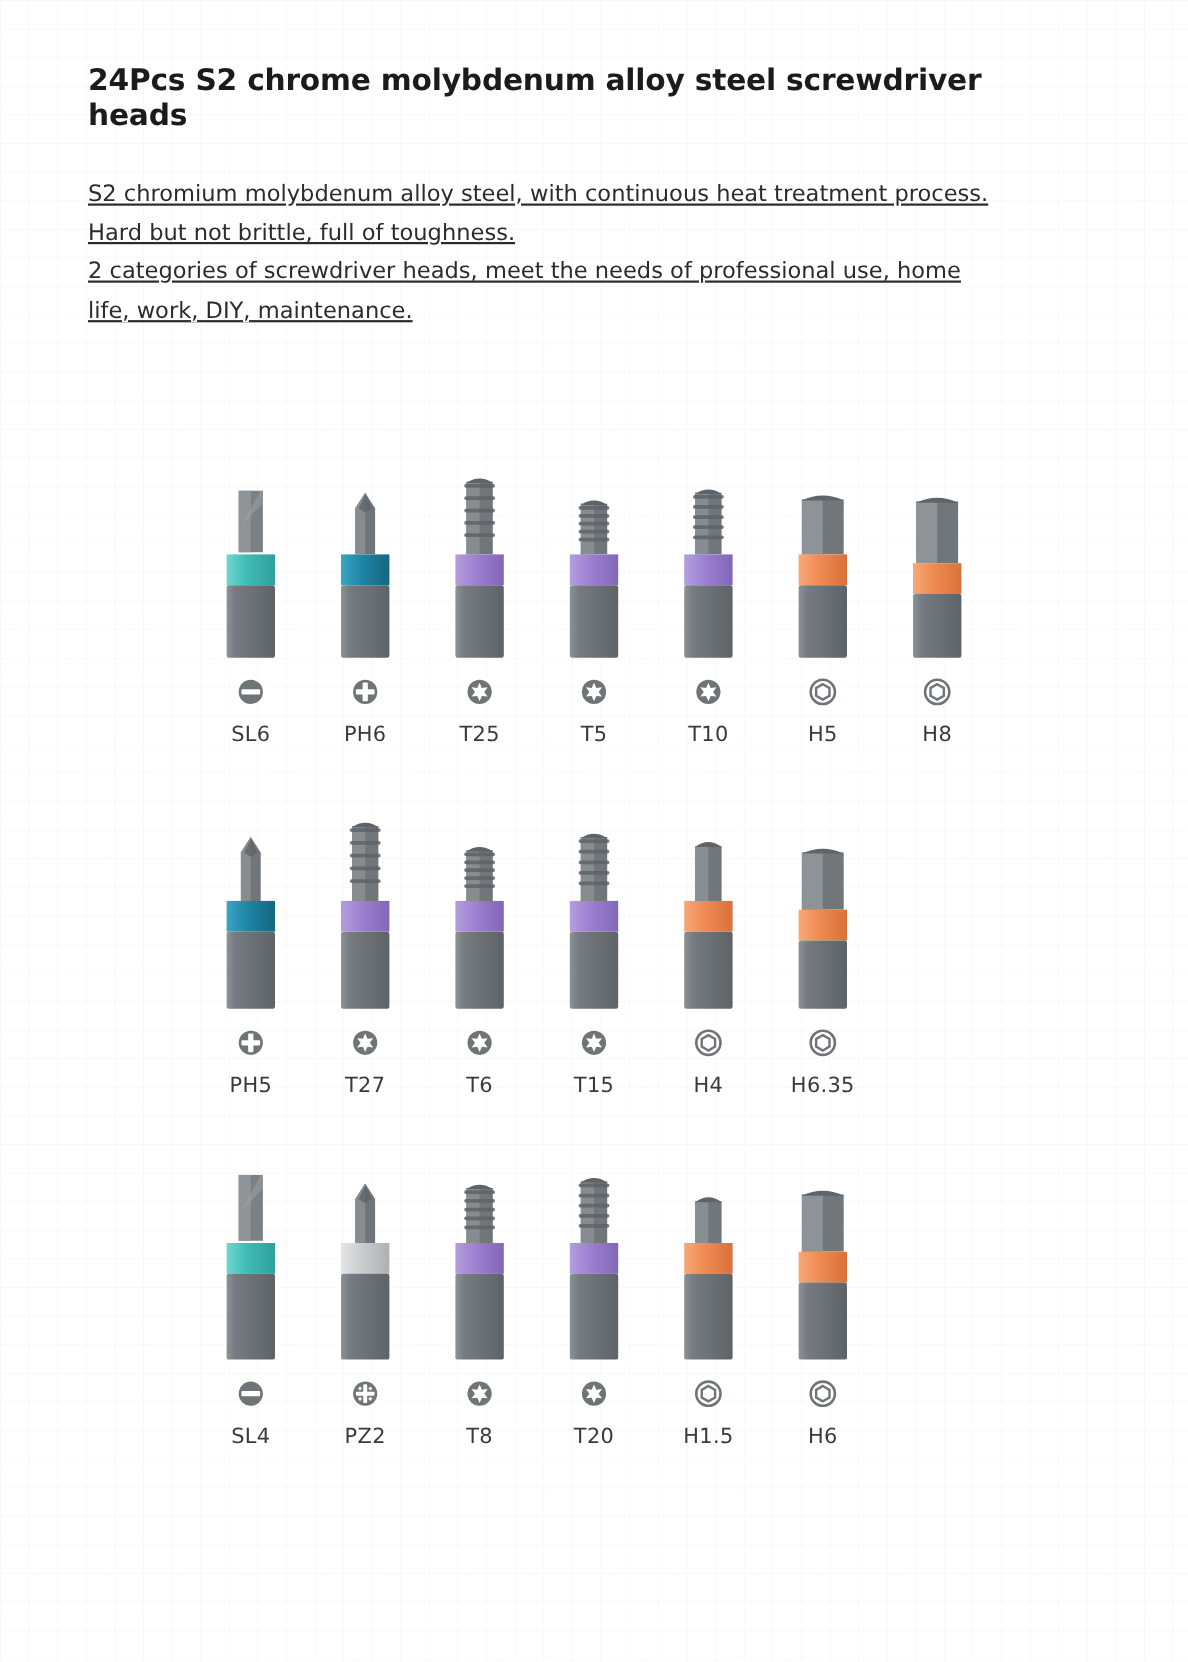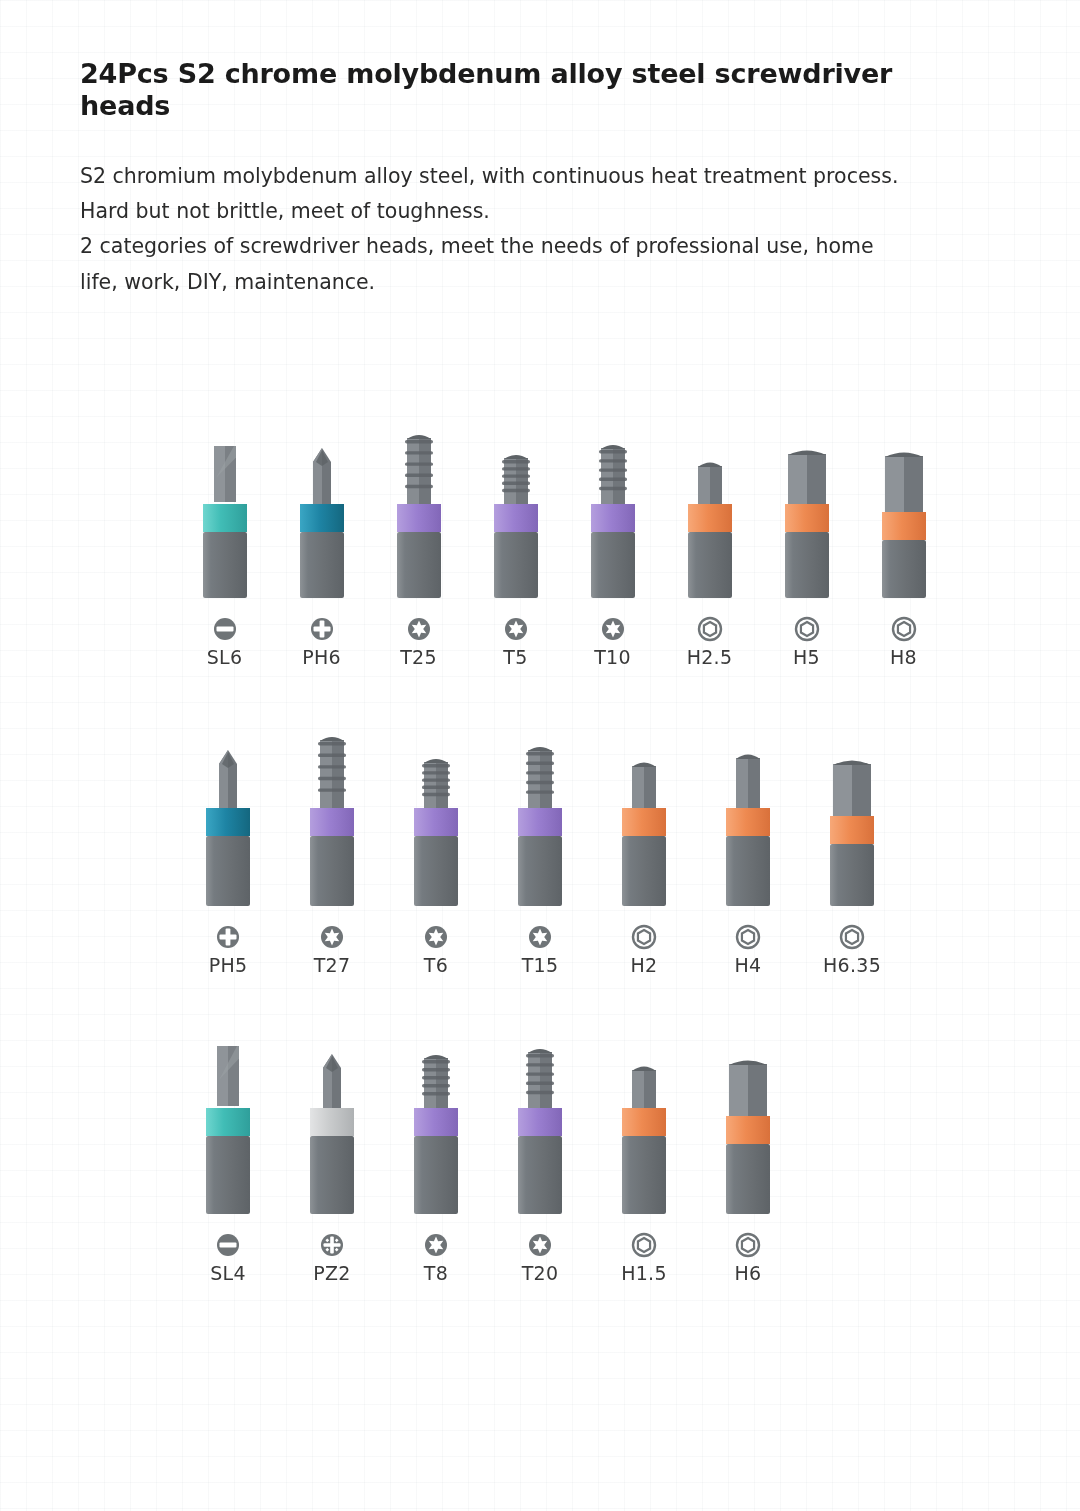--- a/index.html
+++ b/index.html
@@ -39,21 +39,21 @@
     padding-top: 58px;
     line-height: 1.2;
   }
   .desc {
     margin-top: 36px;
     font-size: 20.5px;
     line-height: 1.72;
     color: #2b2b2b;
     max-width: 930px;
   }
-  .desc p { margin: 0; }
+  .desc p { margin: 0; text-decoration: underline; }
 
   .grid {
     margin-top: 118px;
   }
   .row {
     display: flex;
     justify-content: flex-start;
     align-items: flex-end;
     margin-bottom: 58px;
     padding-left: 96px;
@@ -97,21 +97,21 @@
   .band.gray  { background: linear-gradient(to right,#e3e4e5 0%, #c9cbcc 45%, #aeb1b3 100%); }
 
   .tip-wrap {
     width: 44px;
     display: flex;
     justify-content: center;
     position: relative;
   }
 
   .label {
-    margin-top: 2px;
+    margin-top: 13px;
     font-size: 19px;
     color: #3a3a3a;
     text-align: center;
     letter-spacing: 0.3px;
   }
   .sym {
     margin-top: 16px;
     width: 30px;
     height: 30px;
     display: flex;
@@ -124,21 +124,21 @@
 <body>
 
 <div class="paper-bg"></div>
 
 <div class="page">
 
   <div class="title">24Pcs S2 chrome molybdenum alloy steel screwdriver heads</div>
 
   <div class="desc">
     <p>S2 chromium molybdenum alloy steel, with continuous heat treatment process.</p>
-    <p>Hard but not brittle, meet of toughness.</p>
+    <p>Hard but not brittle, full of toughness.</p>
     <p>2 categories of screwdriver heads, meet the needs of professional use, home</p>
     <p>life, work, DIY, maintenance.</p>
   </div>
 
   <div class="grid" id="bit-grid">
       <div class="row">
         <div class="cell">
           <div class="bit-area">
             <div class="bit">
               <div class="tip-wrap">
@@ -261,42 +261,20 @@
               <circle cx="14" cy="14" r="11" fill="#6f7477"></circle>
               <polygon points="14.00,5.60 16.10,10.36 21.27,9.80 18.20,14.00 21.27,18.20 16.10,17.64 14.00,22.40 11.90,17.64 6.73,18.20 9.80,14.00 6.73,9.80 11.90,10.36" fill="#ffffff"></polygon>
             </svg>
           </div>
           <div class="label">T10</div>
         </div>
         <div class="cell">
           <div class="bit-area">
             <div class="bit">
               <div class="tip-wrap">
-                <svg width="44" height="44" viewBox="0 0 44 44">
-                  <path d="M10 6 L34 6 L34 44 L10 44 Z" fill="#71767b"></path>
-                  <path d="M10 6 L22 6 L22 44 L10 44 Z" fill="#898e93"></path>
-                  <path d="M10 7 Q22 -2 34 7 Z" fill="#5f6468"></path>
-                </svg>
-              </div>
-              <div class="band orange"></div>
-              <div class="shank" style="height:66px"></div>
-            </div>
-          </div>
-          <div class="sym">
-            <svg width="28" height="28" viewBox="0 0 28 28">
-              <circle cx="14" cy="14" r="11" fill="none" stroke="#6f7477" stroke-width="2.4"></circle>
-              <polygon points="14.00,7.00 20.06,10.50 20.06,17.50 14.00,21.00 7.94,17.50 7.94,10.50" fill="#ffffff" stroke="#6f7477" stroke-width="2.2"></polygon>
-            </svg>
-          </div>
-          <div class="label">H2.5</div>
-        </div>
-        <div class="cell">
-          <div class="bit-area">
-            <div class="bit">
-              <div class="tip-wrap">
                 <svg width="44" height="56" viewBox="0 0 44 56">
                   <path d="M3 6 L41 6 L41 56 L3 56 Z" fill="#71767b"></path>
                   <path d="M3 6 L22 6 L22 56 L3 56 Z" fill="#8e9398"></path>
                   <path d="M3 7 Q22 -2 41 7 Z" fill="#5f6468"></path>
                 </svg>
               </div>
               <div class="band orange"></div>
               <div class="shank" style="height:66px"></div>
             </div>
           </div>
@@ -428,42 +406,20 @@
               <div class="shank" style="height:70px"></div>
             </div>
           </div>
           <div class="sym">
             <svg width="28" height="28" viewBox="0 0 28 28">
               <circle cx="14" cy="14" r="11" fill="#6f7477"></circle>
               <polygon points="14.00,5.60 16.10,10.36 21.27,9.80 18.20,14.00 21.27,18.20 16.10,17.64 14.00,22.40 11.90,17.64 6.73,18.20 9.80,14.00 6.73,9.80 11.90,10.36" fill="#ffffff"></polygon>
             </svg>
           </div>
           <div class="label">T15</div>
-        </div>
-        <div class="cell">
-          <div class="bit-area">
-            <div class="bit">
-              <div class="tip-wrap">
-                <svg width="44" height="48" viewBox="0 0 44 48">
-                  <path d="M10 6 L34 6 L34 48 L10 48 Z" fill="#71767b"></path>
-                  <path d="M10 6 L22 6 L22 48 L10 48 Z" fill="#898e93"></path>
-                  <path d="M10 7 Q22 -2 34 7 Z" fill="#5f6468"></path>
-                </svg>
-              </div>
-              <div class="band orange"></div>
-              <div class="shank" style="height:70px"></div>
-            </div>
-          </div>
-          <div class="sym">
-            <svg width="28" height="28" viewBox="0 0 28 28">
-              <circle cx="14" cy="14" r="11" fill="none" stroke="#6f7477" stroke-width="2.4"></circle>
-              <polygon points="14.00,7.00 20.06,10.50 20.06,17.50 14.00,21.00 7.94,17.50 7.94,10.50" fill="#ffffff" stroke="#6f7477" stroke-width="2.2"></polygon>
-            </svg>
-          </div>
-          <div class="label">H2</div>
         </div>
         <div class="cell">
           <div class="bit-area">
             <div class="bit">
               <div class="tip-wrap">
                 <svg width="44" height="56" viewBox="0 0 44 56">
                   <path d="M10 6 L34 6 L34 56 L10 56 Z" fill="#71767b"></path>
                   <path d="M10 6 L22 6 L22 56 L10 56 Z" fill="#898e93"></path>
                   <path d="M10 7 Q22 -2 34 7 Z" fill="#5f6468"></path>
                 </svg>

